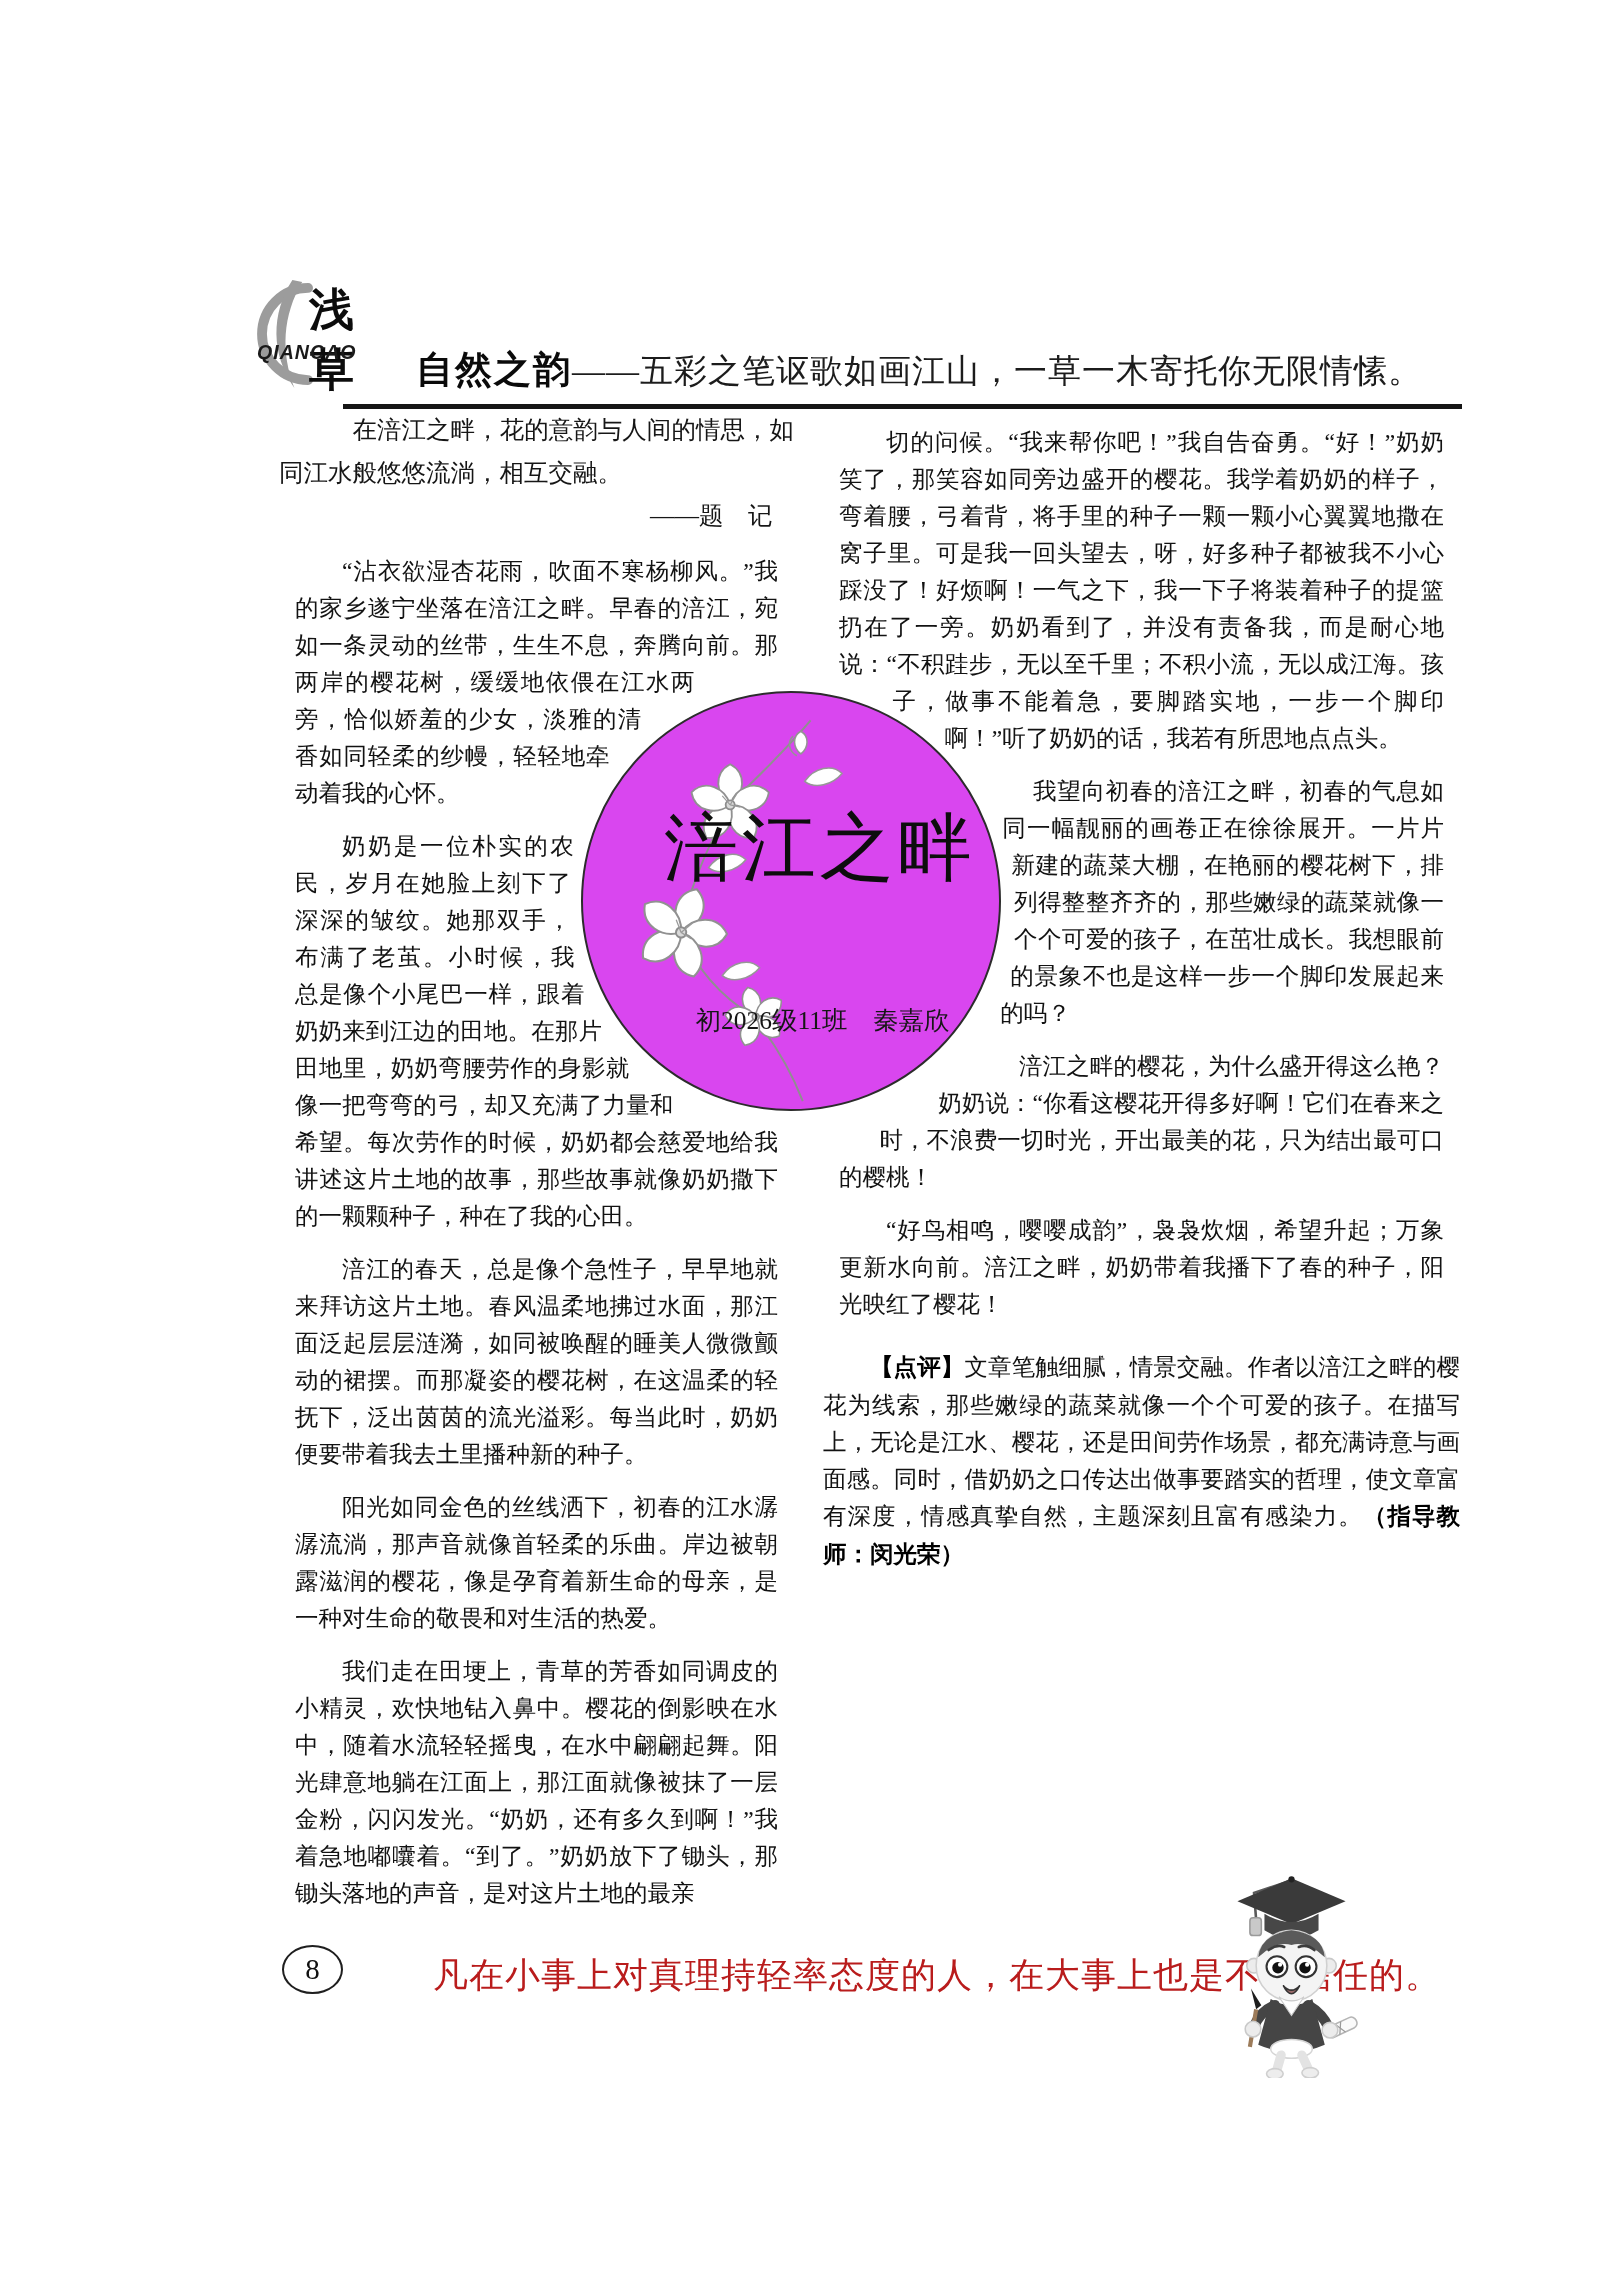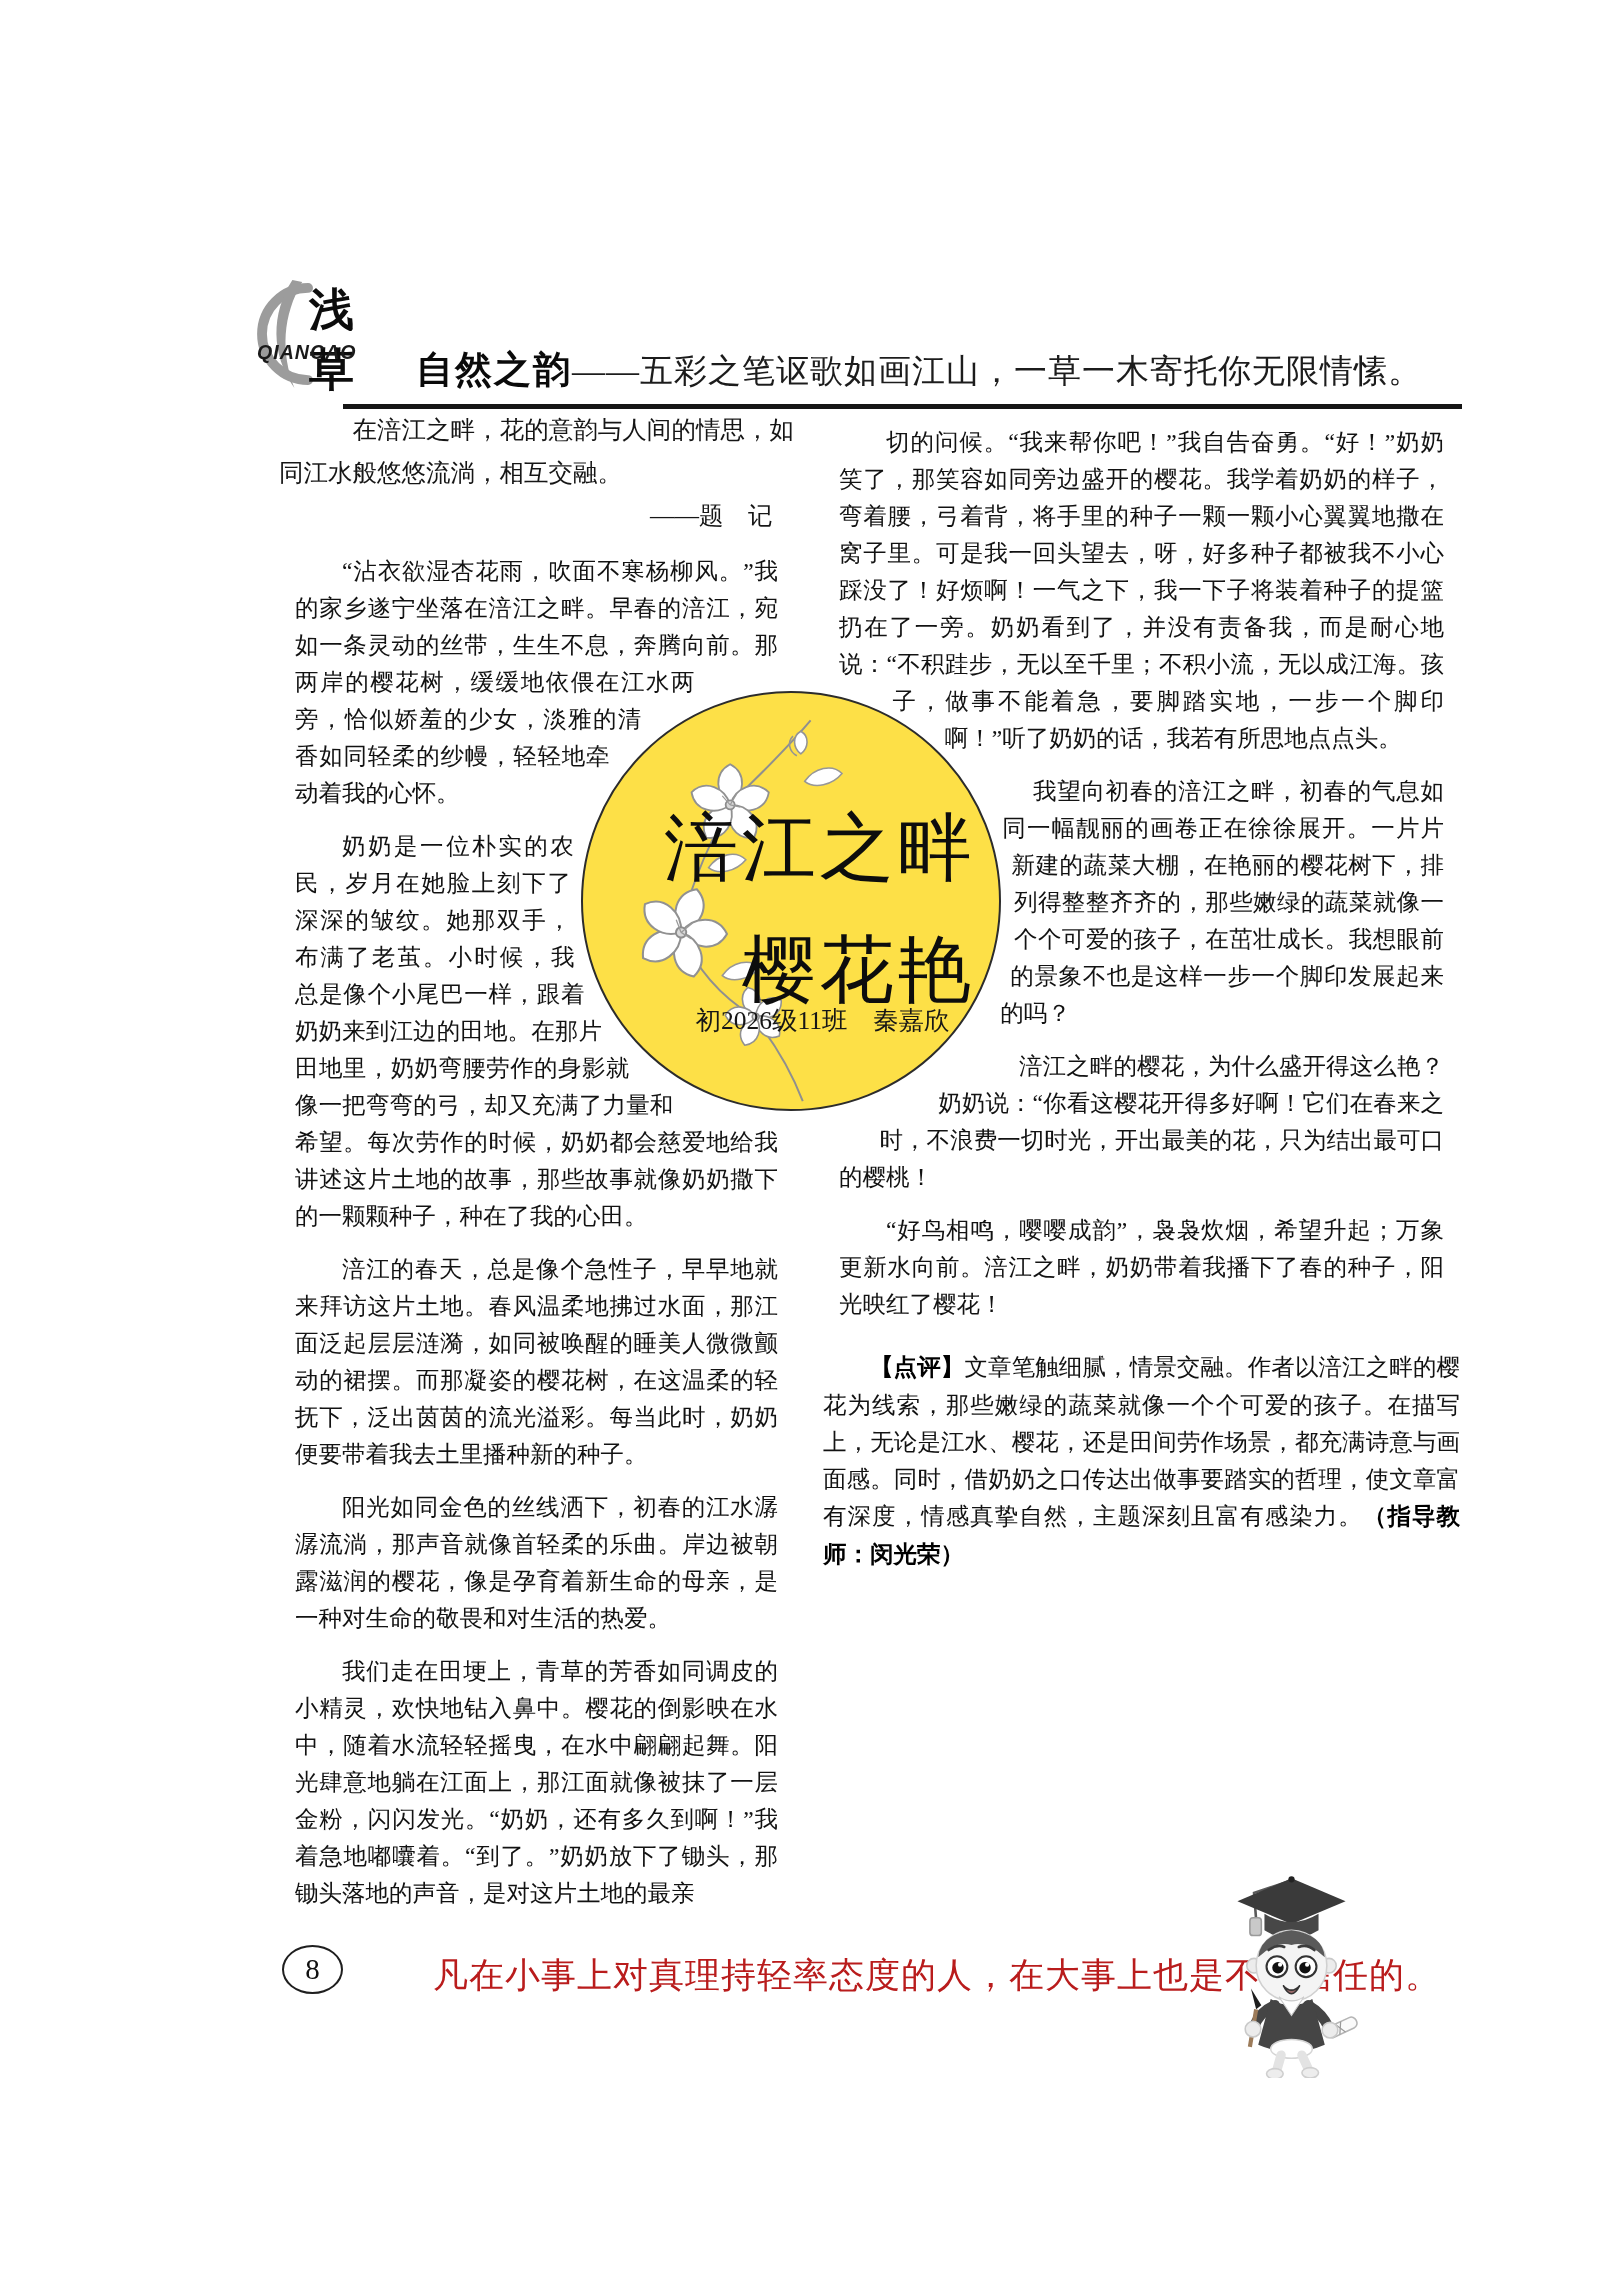--- a/index.html
+++ b/index.html
@@ -37,21 +37,21 @@
   .epigraph-attr{margin:0;text-align:right;padding-right:21.6px;}
   .bodytext p{
     margin:16px;font-size:23.5px;line-height:37px;text-align:justify;
     text-indent:2em;color:#121212;
   }
   .shape-left{float:right;width:223px;height:568px;shape-outside:circle(222px at 222px 347px);}
   .shape-right{float:left;width:191px;height:716px;shape-outside:circle(222px at -31px 494px);}
   
   .title-circle{
     position:absolute;left:581px;top:691px;width:416px;height:416px;
-    border:2.9px solid #2c2c2c;border-radius:50%;background:#fde047;z-index:2;
+    border:2.9px solid #2c2c2c;border-radius:50%;background:#d946ef;z-index:2;
   }
   .flower-art{position:absolute;left:0;top:0;width:416px;height:416px;}
   .title-block{
     position:absolute;right:23.5px;top:94px;text-align:right;
     font-family:"Liberation Sans","DejaVu Sans",sans-serif;font-weight:400;
     font-size:74px;line-height:122px;letter-spacing:3.9px;color:#0d0d0d;white-space:nowrap;
   }
   .author-line{
     position:absolute;left:0;right:0;top:310px;text-align:center;padding-left:63px;
     font-size:25.5px;color:#161616;white-space:nowrap;
@@ -201,21 +201,20 @@
         <circle r="3.5" fill="#d9d9d9" stroke="#8d8d8d"></circle>
       </g>
 
       <g transform="translate(222,62)" fill="#ffffff" stroke="#949494" stroke-width="1.6">
         <path d="M0,0 C-8,-6 -9,-18 0,-23 C9,-18 8,-6 0,0 Z"></path>
         <path d="M-4,2 C-12,-2 -14,-12 -8,-18" fill="none"></path>
       </g>
     </svg>
     <div class="title-block">
       <div>涪江之畔</div>
-      <div>樱花艳</div>
     </div>
     <div class="author-line">
       <span>初2026级11班</span><span class="author-name">秦嘉欣</span>
     </div>
   </div>
 
   <div class="page-num-oval">
     <span>8</span>
   </div>
   <div class="footer-quote">凡在小事上对真理持轻率态度的人，在大事上也是不可信任的。</div>

